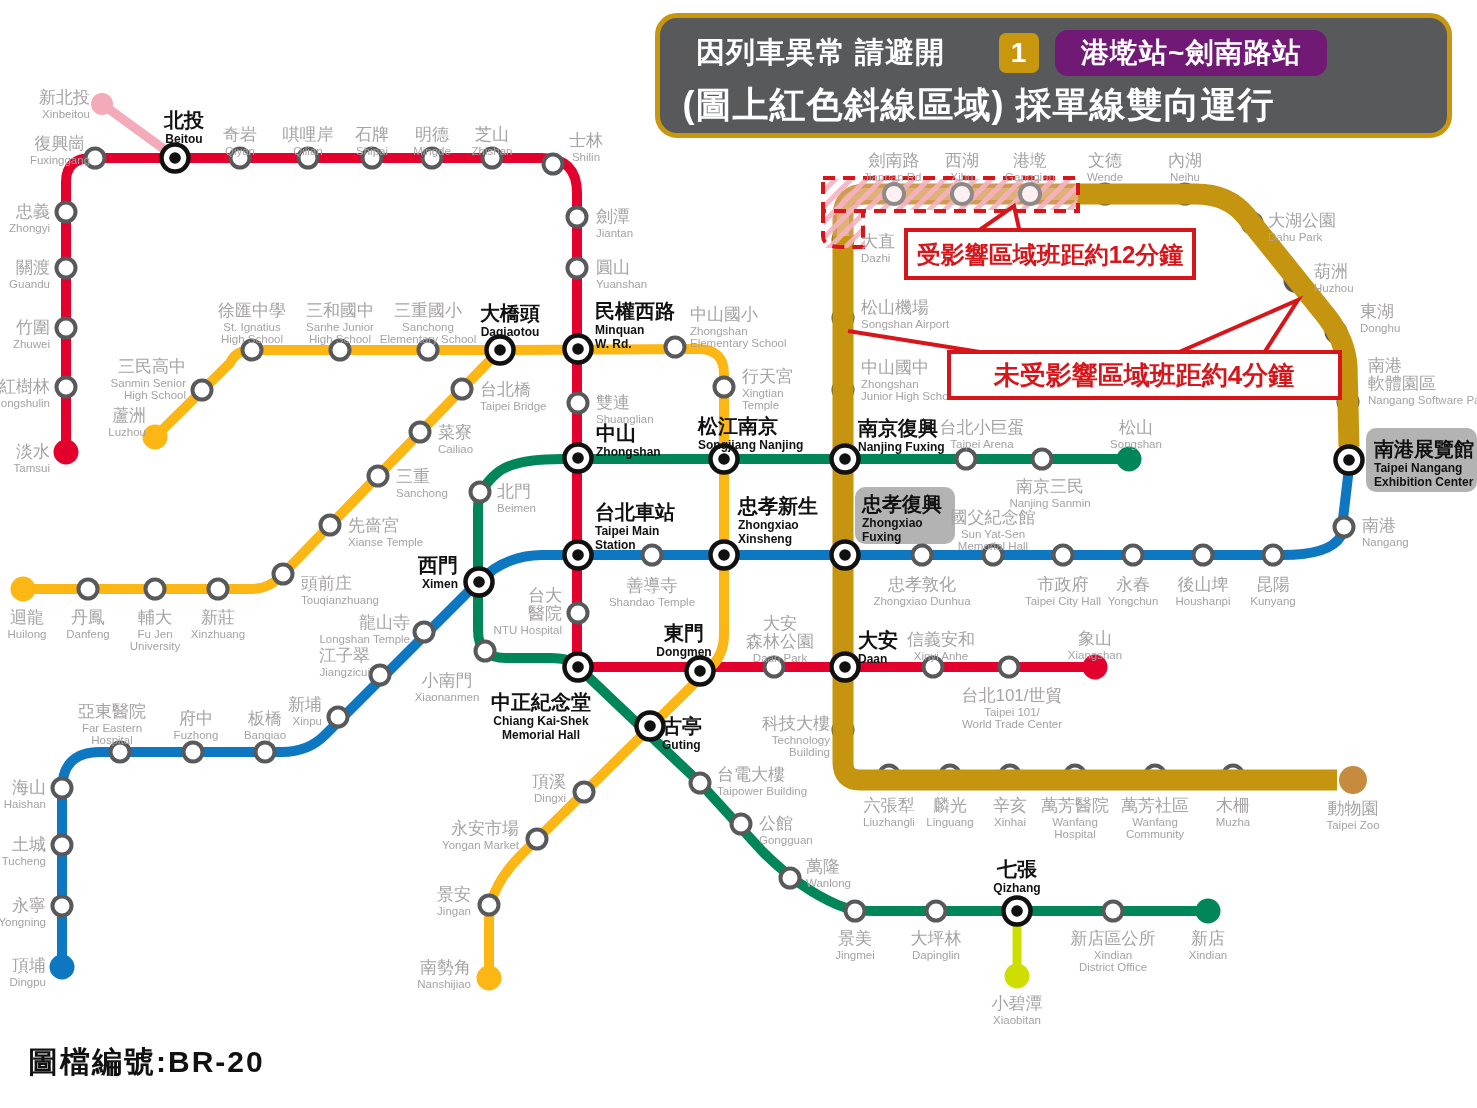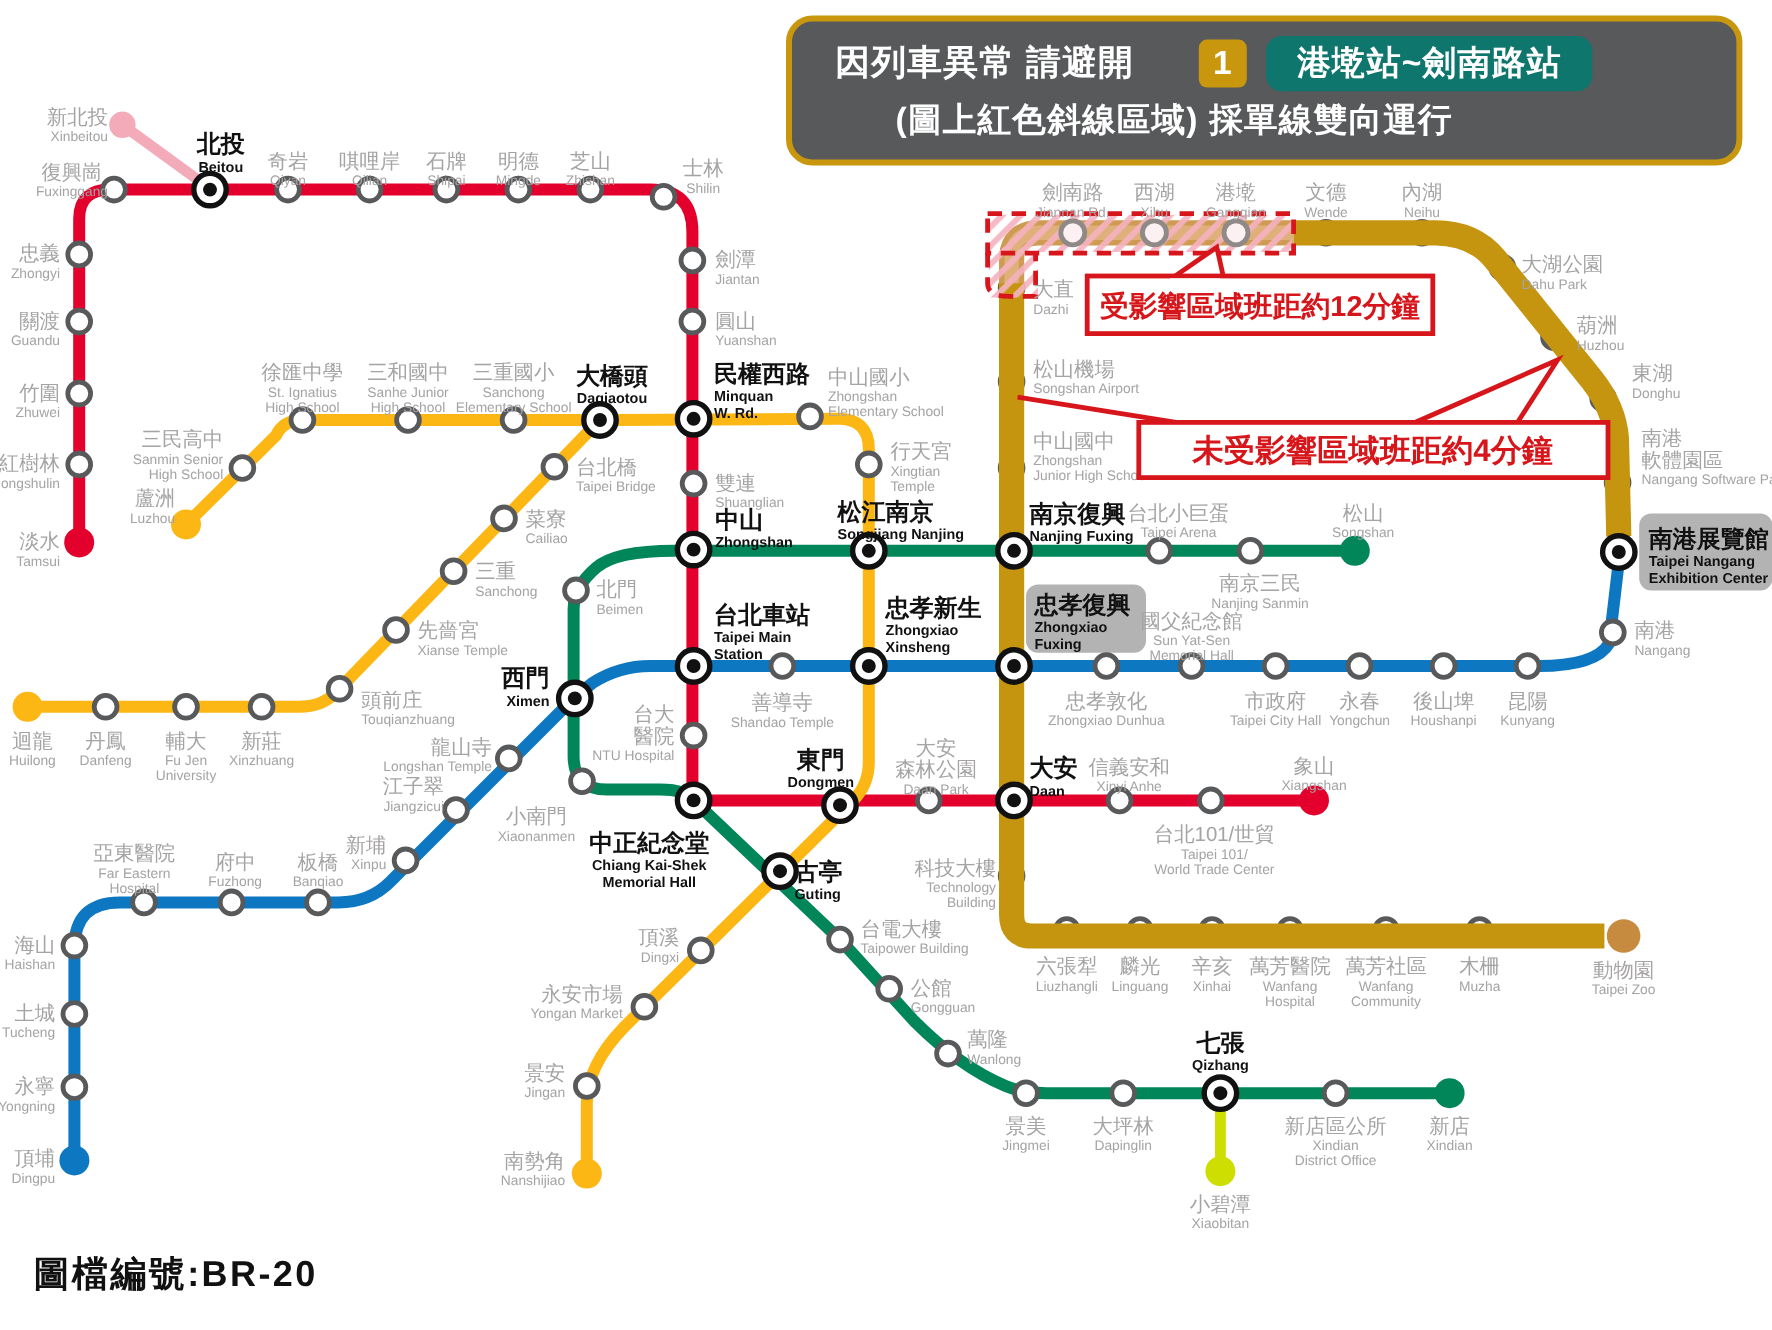--- a/index.html
+++ b/index.html
@@ -5,22 +5,22 @@
   html,body{margin:0;padding:0;background:#fff;}
   body{font-family:"Liberation Sans","DejaVu Sans",sans-serif;}
   #stage{position:relative;width:1477px;height:1108px;background:#fff;overflow:hidden;}
   #map{position:absolute;left:0;top:0;}
   .banner{position:absolute;left:655px;top:13px;width:797px;height:125px;
     background:#58595b;border:5px solid #c9970d;border-radius:22px;box-sizing:border-box;
     color:#fff;font-weight:bold;}
   .banner .row1{display:flex;align-items:center;margin:12px 0 0 36px;font-size:29px;letter-spacing:1px;}
   .banner .badge1{margin-left:54px;min-width:40px;height:40px;background:#c9970d;border-radius:7px;
     display:flex;align-items:center;justify-content:center;font-size:28px;}
-  .banner .badge2{margin-left:16px;padding:4px 26px;background:#0f766e;border-radius:13px;font-size:28px;letter-spacing:1px;}
-  .banner .row2{text-align:center;padding-right:150px;font-size:28px;margin-top:5px;letter-spacing:1px;}
+  .banner .badge2{margin-left:16px;padding:4px 26px;background:#701a75;border-radius:13px;font-size:28px;letter-spacing:1px;}
+  .banner .row2{text-align:center;padding-right:150px;font-size:36px;margin-top:5px;letter-spacing:1px;}
   .footer{position:absolute;left:28px;top:1042px;font-size:30px;font-weight:bold;color:#111;letter-spacing:2px;}
 </style>
 </head>
 <body>
 
 <div id="stage">
   <svg id="map" width="1477" height="1108" viewBox="0 0 1477 1108">
       <defs>
         <pattern id="hatch" width="11" height="11" patternUnits="userSpaceOnUse" patternTransform="rotate(45)">
           <rect width="11" height="11" fill="none"></rect>

